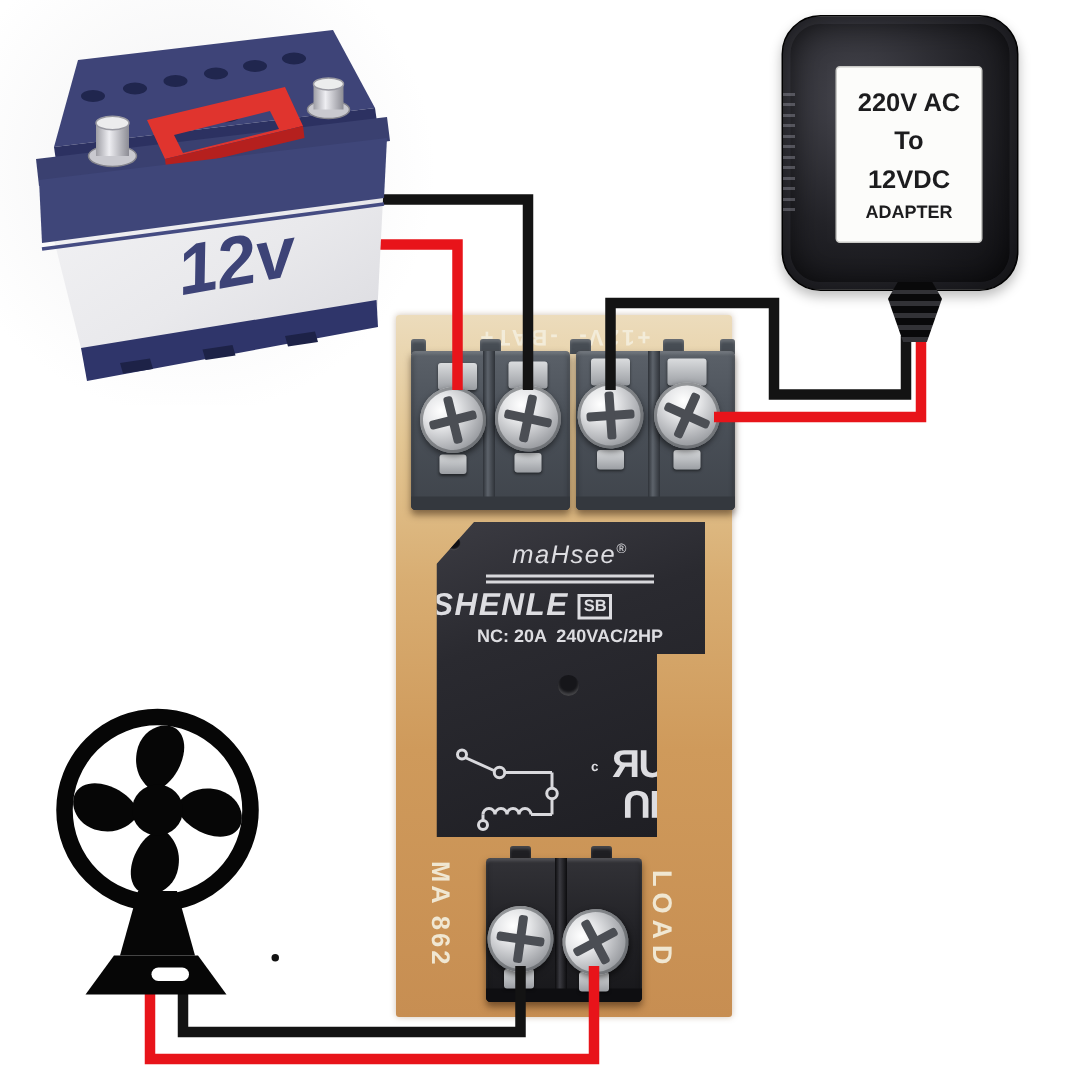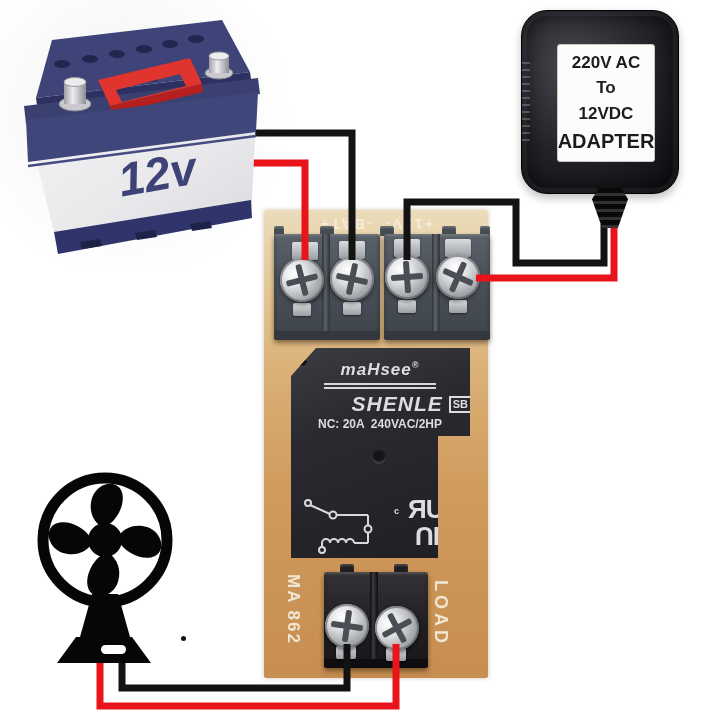--- a/index.html
+++ b/index.html
@@ -35,25 +35,25 @@
   .screw.r3{transform:rotate(-4deg);} .screw.r4{transform:rotate(24deg);}
   .screw.r5{transform:rotate(8deg);}  .screw.r6{transform:rotate(-28deg);}
 
   
   #relay{left:288px;top:346px;width:184px;height:214px;color:#dddde1;
          background:linear-gradient(160deg,#3c3c43 0%,#2a2a30 35%,#1e1e23 100%);
          clip-path:polygon(28px 2px,182px 2px,182px 90px,150px 90px,150px 212px,3px 212px,3px 30px);
          text-align:center;}
   #relay .hole{position:absolute;left:10px;top:12px;width:9px;height:9px;border-radius:50%;
                background:#101014;box-shadow:inset 0 -1px 1px rgba(255,255,255,.25);}
-  .r-logo{margin-top:14px;font-style:italic;font-weight:bold;font-size:17px;letter-spacing:1px;}
+  .r-logo{margin-top:14px;font-style:italic;font-weight:normal;font-size:17px;letter-spacing:1px;}
   .r-logo sup{font-size:9px;}
   .r-rule{width:112px;height:2px;background:#d8d8dc;margin:3px auto 0;}
   .r-rule + .r-rule{margin-top:2px;}
-  .r-brandrow{margin-top:3px;display:flex;justify-content:flex-end;align-items:center;gap:6px;}
+  .r-brandrow{margin-top:3px;display:flex;justify-content:flex-start;align-items:center;gap:6px;}
   .r-brand{font-style:italic;font-weight:bold;font-size:21px;letter-spacing:1px;}
   .r-badge{border:2px solid #dddde1;font-weight:bold;font-size:11px;padding:0 2px;line-height:13px;}
   .r-model{margin-top:3px;font-size:19px;letter-spacing:1px;}
   .r-nc{margin-top:1px;font-weight:bold;font-size:12px;white-space:pre;}
   #moldmark{position:absolute;left:84px;top:104px;width:14px;height:14px;border-radius:50%;
             background:#16161a;box-shadow:inset 0 -2px 2px rgba(255,255,255,.2);}
   .r-ratings{position:absolute;left:0;top:122px;width:184px;display:flex;
              padding:0 34px 0 44px;box-sizing:border-box;justify-content:space-between;
              font-weight:bold;font-size:13.5px;}
   .r-no{position:absolute;left:0;top:138px;width:170px;text-align:center;
@@ -68,21 +68,21 @@
   
   #adapter{left:521px;top:10px;width:156px;height:182px;border-radius:26px;border:1px solid #000;
            background:radial-gradient(130% 120% at 32% 30%,#46464e 0%,#232328 40%,#0d0d10 78%);
            box-shadow:inset 0 0 0 5px rgba(150,150,165,.10), inset 0 0 24px rgba(0,0,0,.85), 0 4px 8px rgba(0,0,0,.25);}
   #adapter .ridges{position:absolute;left:0;top:46px;width:8px;height:86px;
            background:repeating-linear-gradient(180deg,transparent 0 5px,rgba(210,210,225,.28) 5px 7px);}
   #adp-label{position:absolute;left:35px;top:33px;width:96px;height:116px;background:#fcfcfa;
              border:1px solid #c9c9c6;border-radius:3px;display:flex;flex-direction:column;
              justify-content:center;align-items:center;color:#1c1c1e;font-weight:bold;
              font-size:17px;line-height:1.5;}
-  #adp-label .l3{font-size:20px;}
+  #adp-label .l3{font-size:12px;}
   #strain{left:592px;top:188px;width:36px;height:40px;
           clip-path:polygon(18% 0,82% 0,100% 28%,72% 100%,28% 100%,0 28%);
           background:repeating-linear-gradient(180deg,#09090a 0 5px,#323236 5px 8px);}
 
   
   #bg-shade{left:0;top:0;width:300px;height:270px;
             background:radial-gradient(circle at 42% 42%,#f1f1f2 0%,rgba(255,255,255,0) 70%);}
   #dot{left:181px;top:636px;width:5px;height:5px;border-radius:50%;background:#121212;}
   svg text{font-family:"Liberation Sans",sans-serif;}
 </style>

